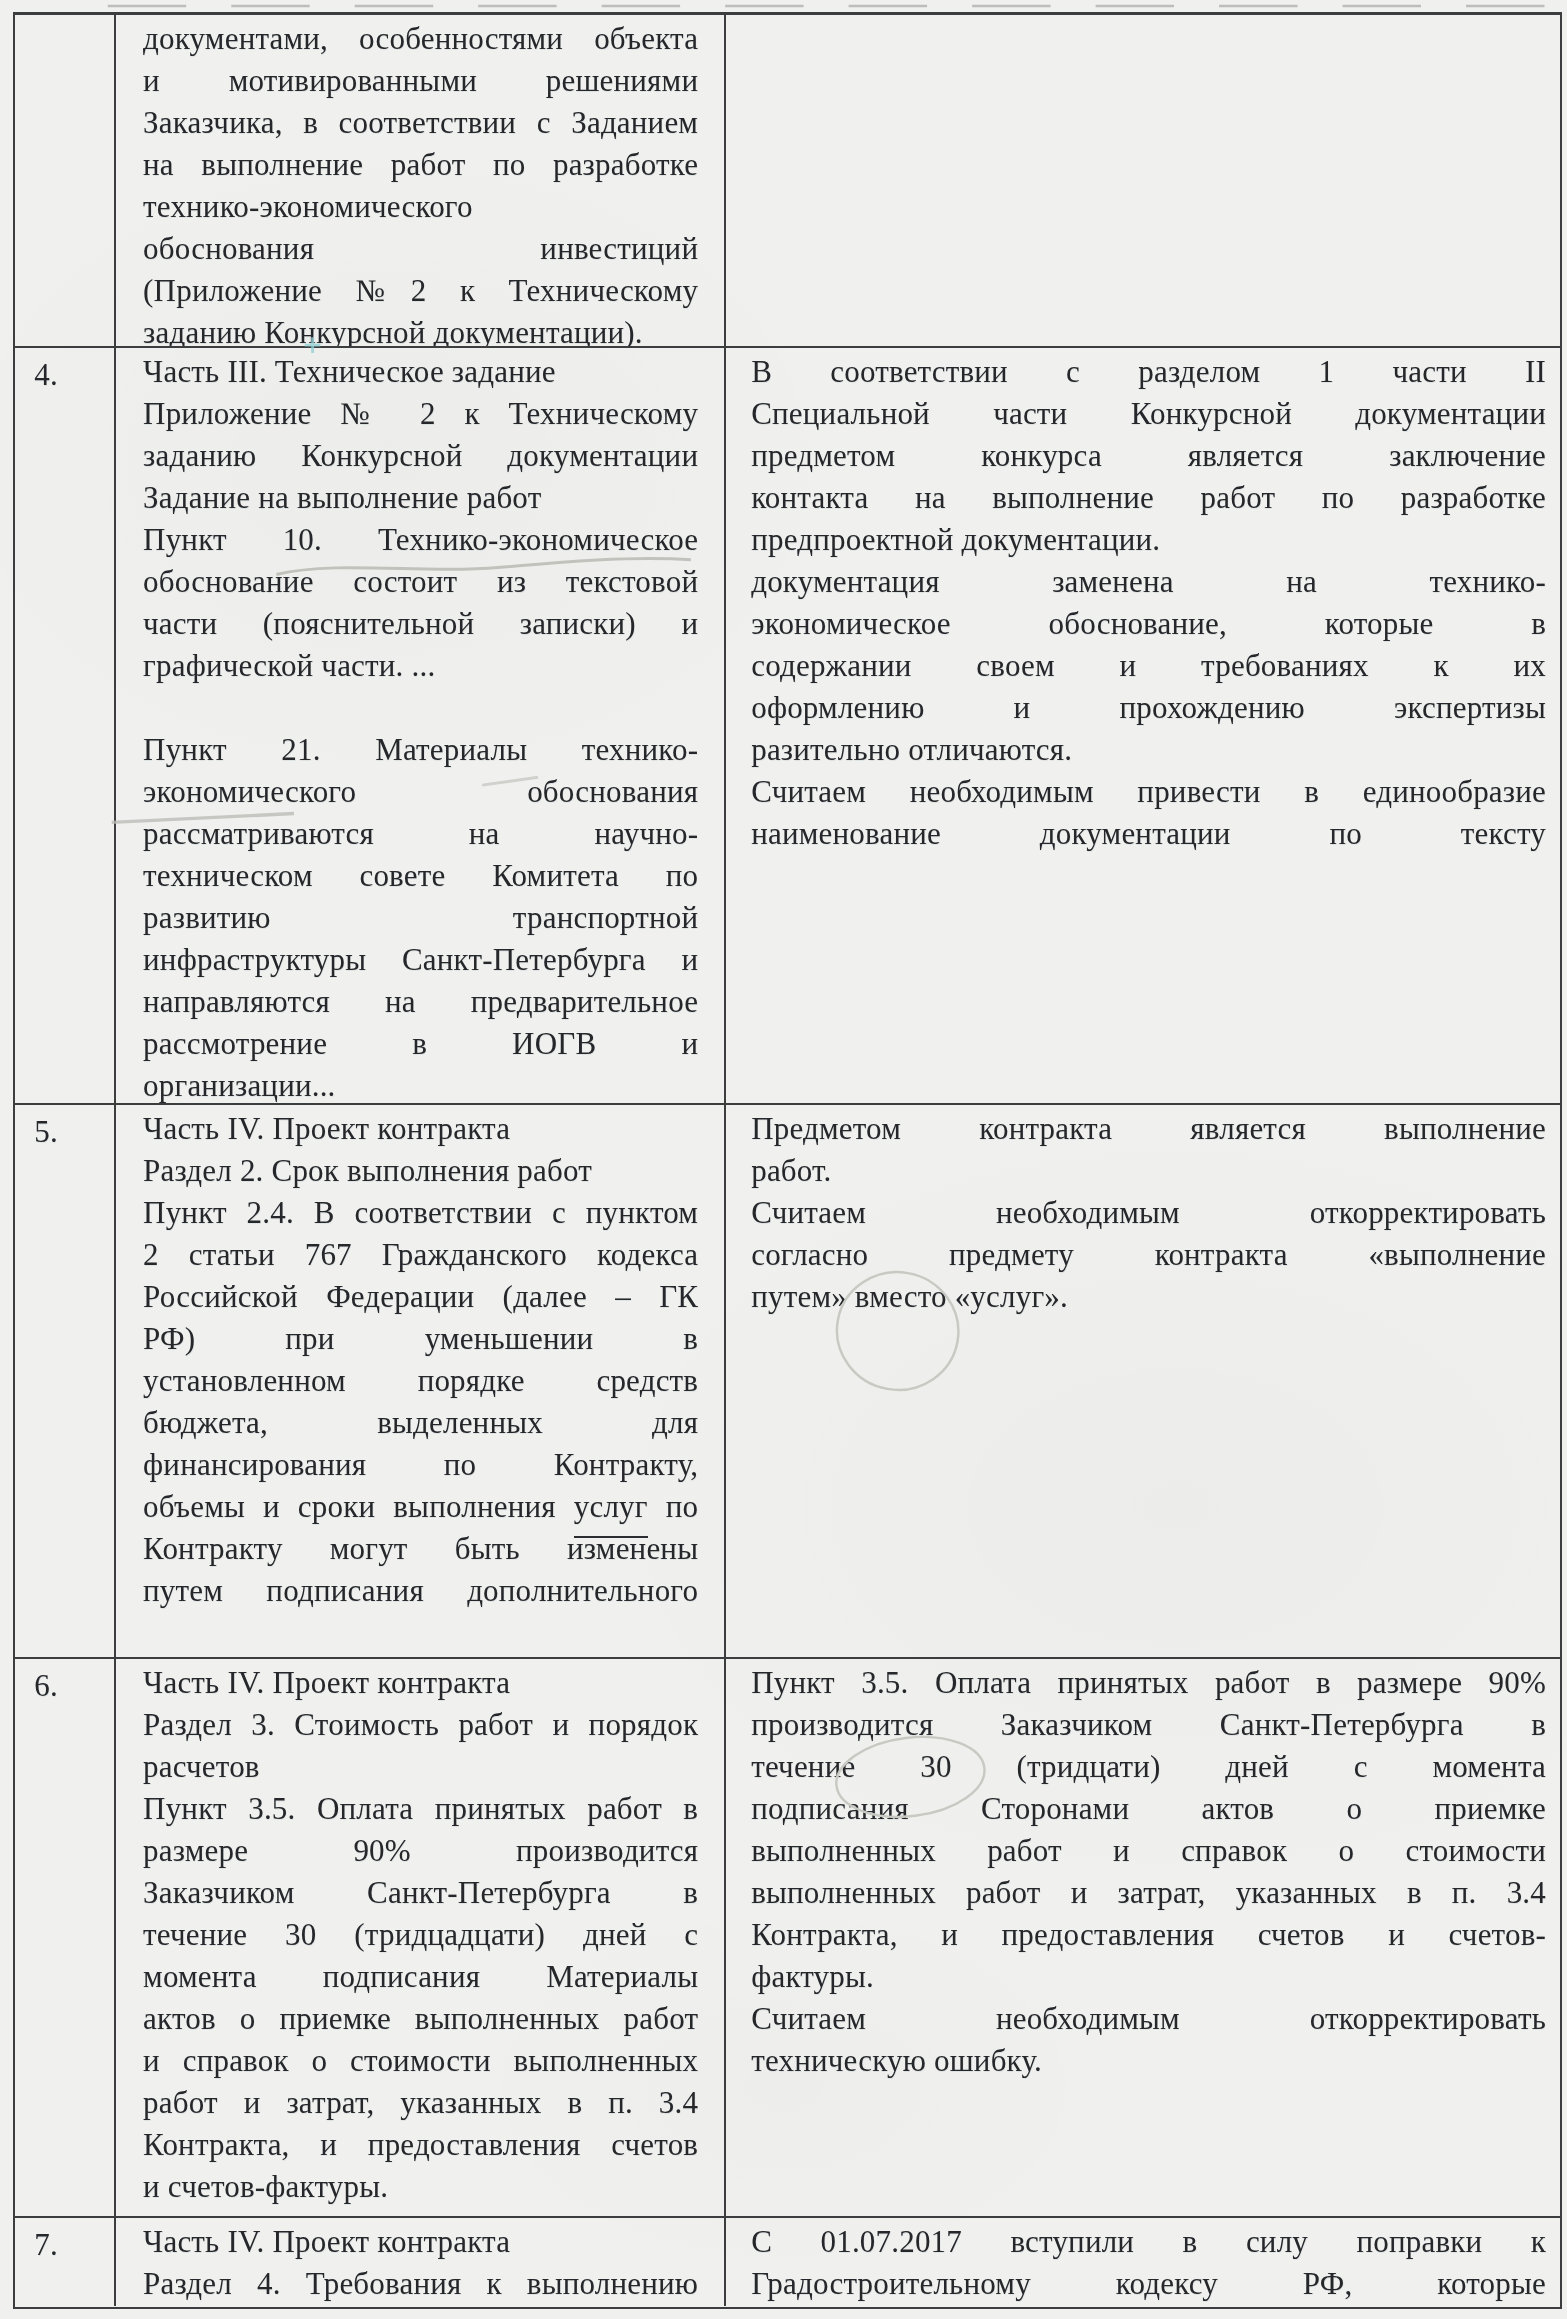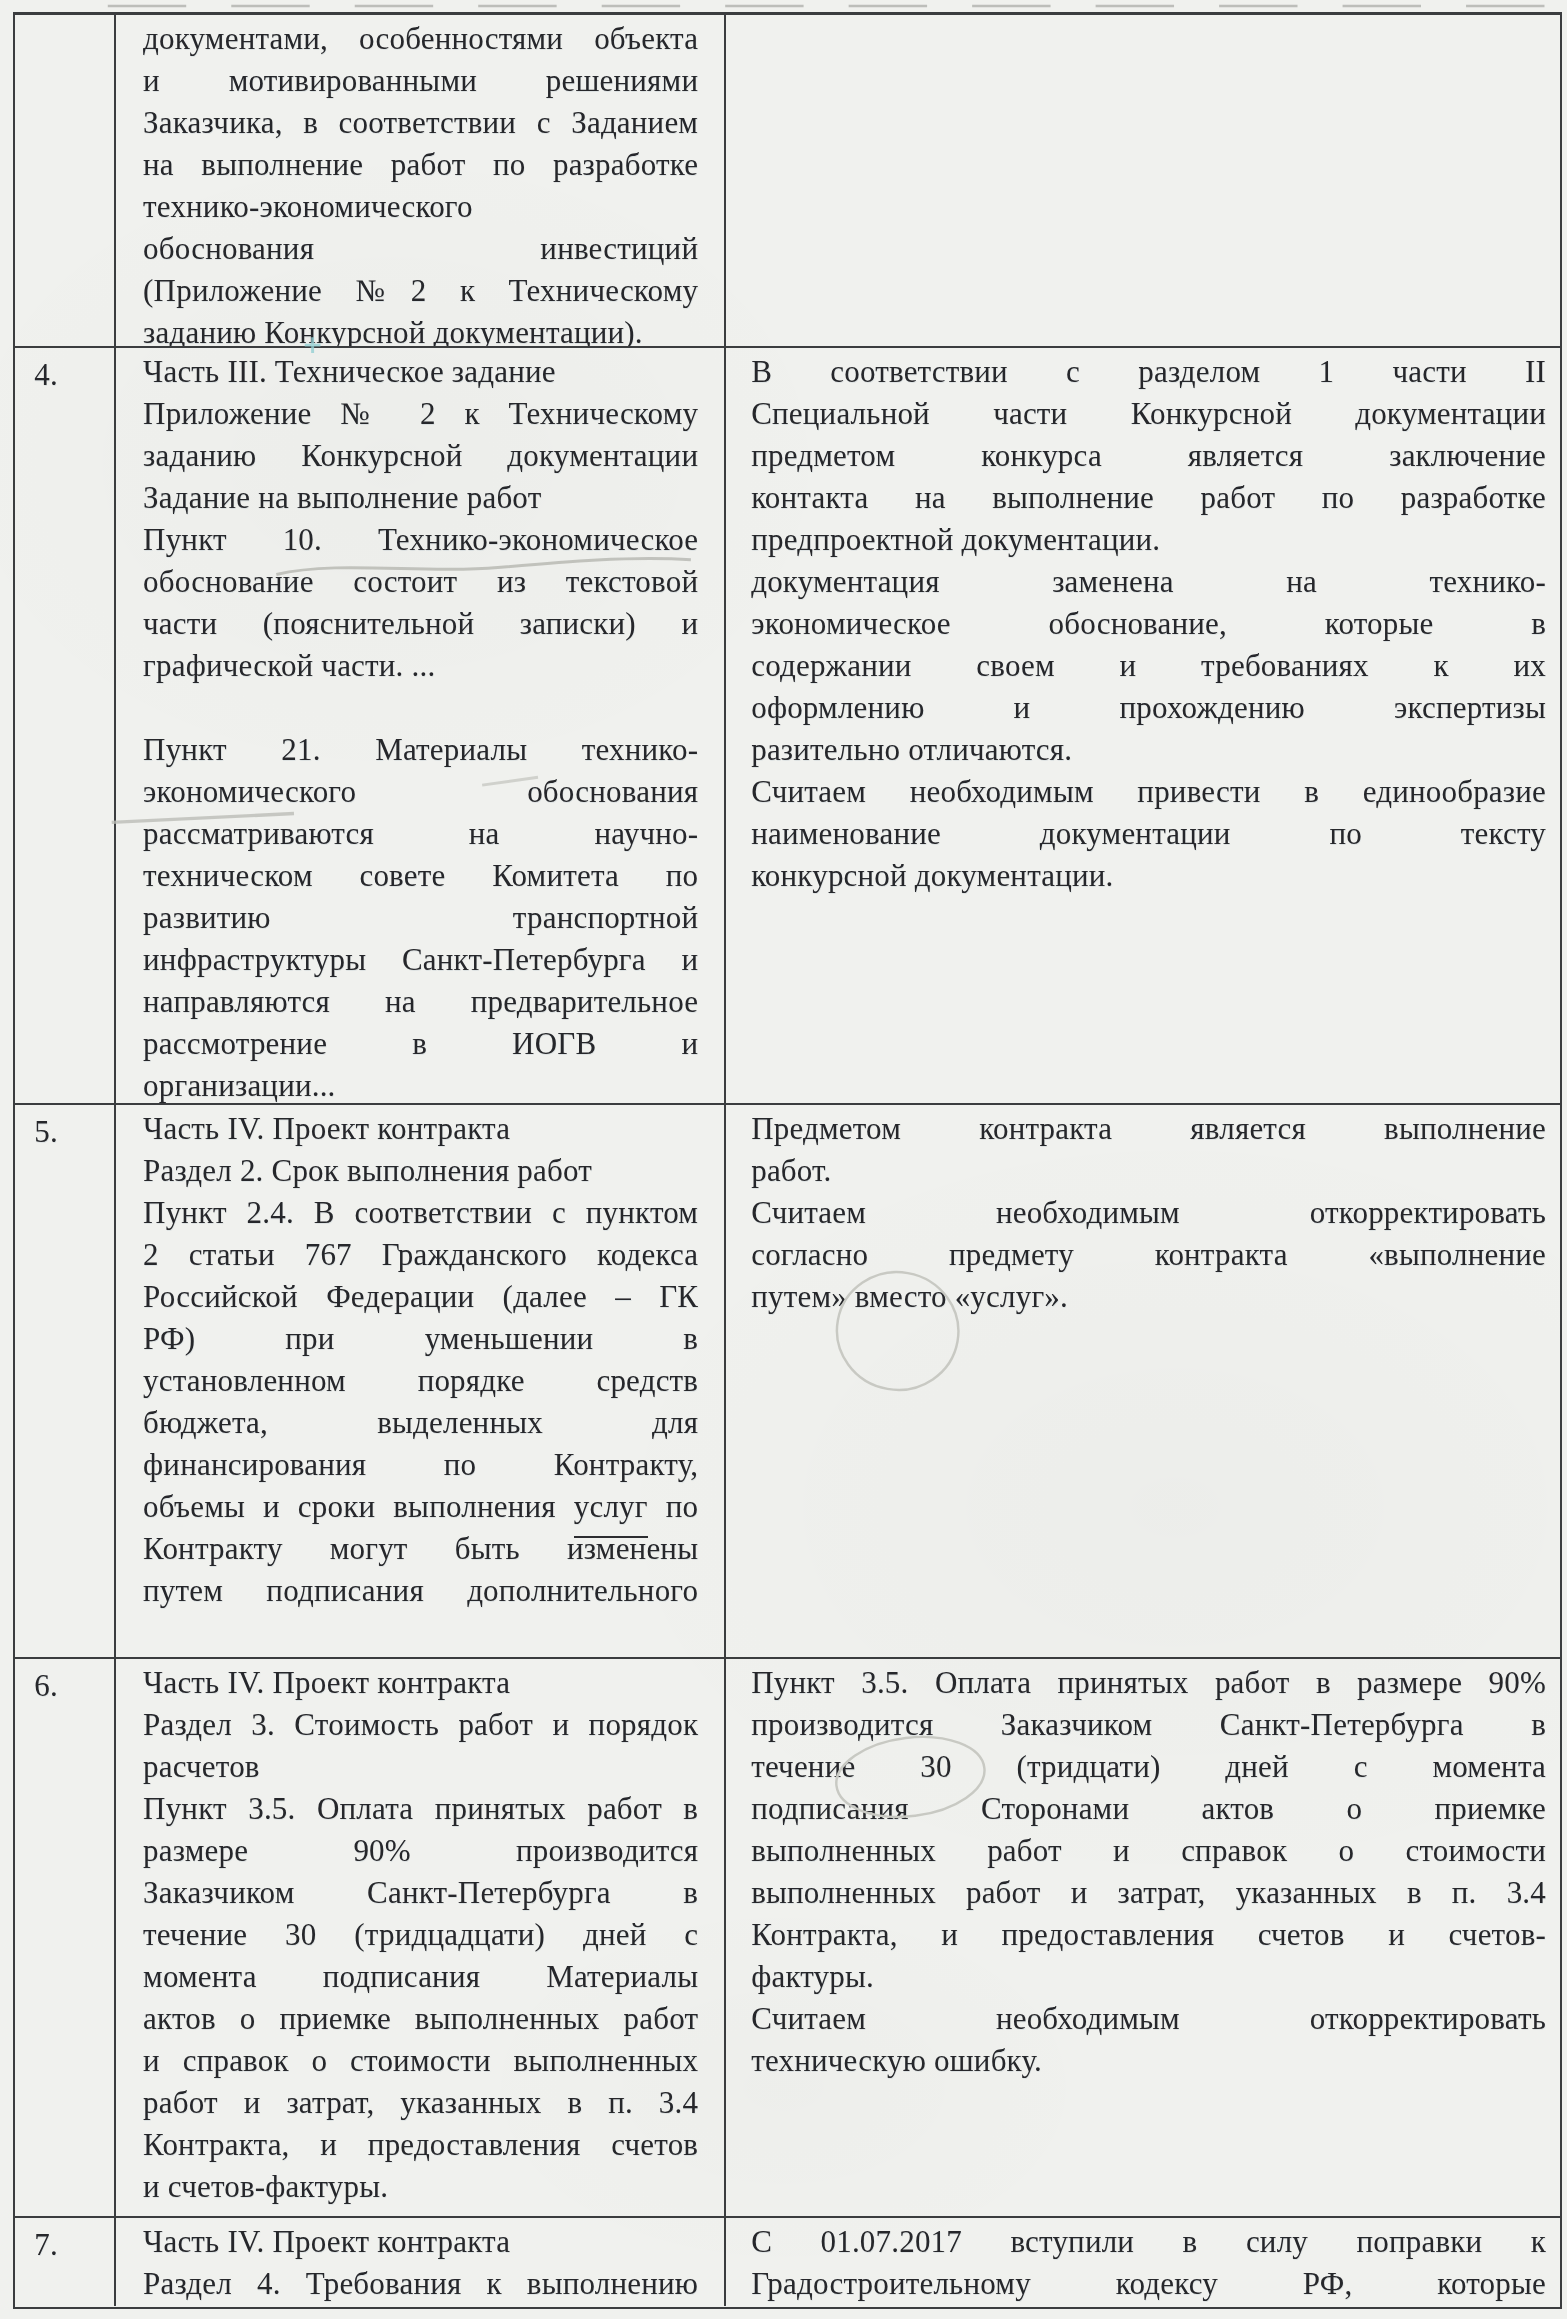--- a/index.html
+++ b/index.html
@@ -100,21 +100,20 @@
           <div class="line j"><span>предметом конкурса является заключение</span></div>
           <div class="line j"><span>контакта на выполнение работ по разработке</span></div>
           <div class="line"><span>предпроектной документации.</span></div>
           <div class="line j"><span>документация заменена на технико-</span></div>
           <div class="line j"><span>экономическое обоснование, которые в</span></div>
           <div class="line j"><span>содержании своем и требованиях к их</span></div>
           <div class="line j"><span>оформлению и прохождению экспертизы</span></div>
           <div class="line"><span>разительно отличаются.</span></div>
           <div class="line j"><span>Считаем необходимым привести в единообразие</span></div>
           <div class="line j"><span>наименование документации по тексту</span></div>
-          <div class="line"><span>конкурсной документации.</span></div>
         </div>
       </div>
       <div class="trow" style="height: 554px;">
         <div class="cell num">
           <div class="line"><span>5.</span></div>
         </div>
         <div class="cell cell-left">
           <div class="line"><span>Часть IV. Проект контракта</span></div>
           <div class="line"><span>Раздел 2. Срок выполнения работ</span></div>
           <div class="line j"><span>Пункт 2.4. В соответствии с пунктом</span></div>

